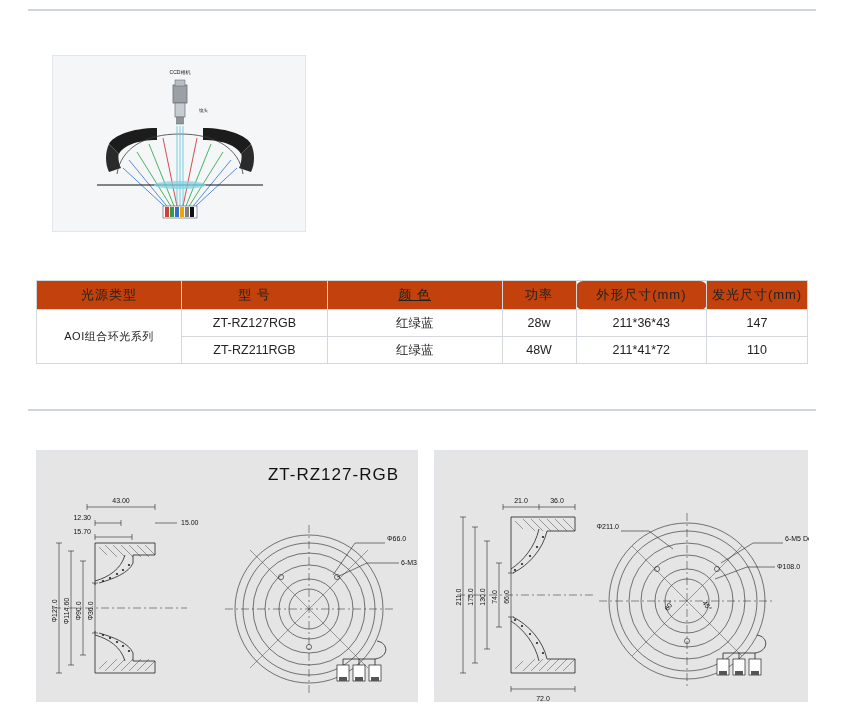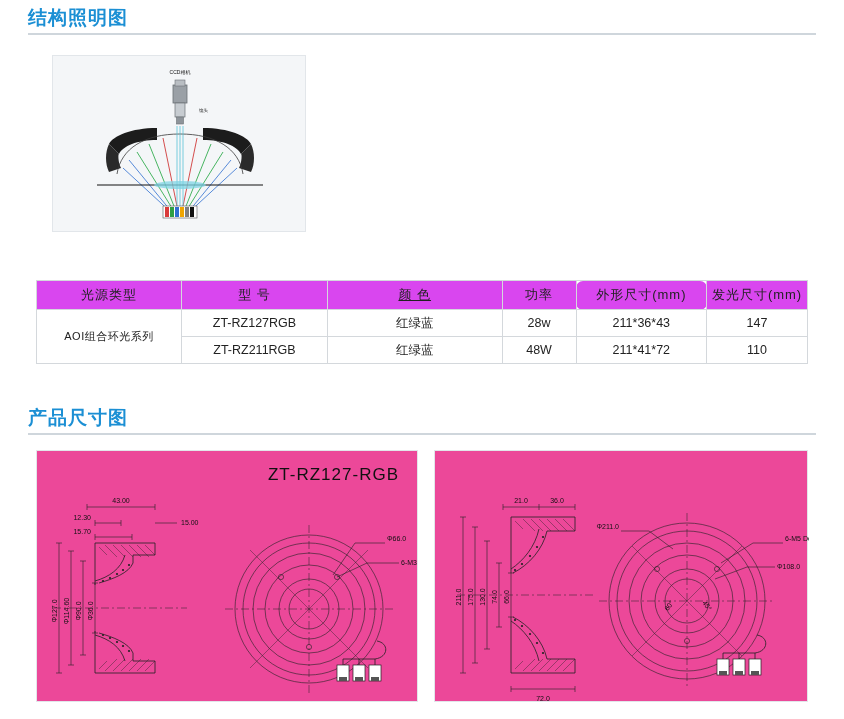--- a/index.html
+++ b/index.html
@@ -63,21 +63,21 @@
   .spec-table th, .spec-table td {
     border: 1px solid #d4d8dc;
     text-align: center;
     vertical-align: middle;
     color: #222;
     font-weight: normal;
     height: 26px;
     padding: 0 2px;
   }
   .spec-table thead th {
-    background: #d946ef;
+    background: #c2410c;
     height: 28px;
     font-size: 13px;
     letter-spacing: 1px;
   }
   .spec-table td.series {
     font-size: 11px;
     letter-spacing: 0.5px;
     border-radius: 14px;
   }
   .col-type   { width: 148px; }
@@ -85,21 +85,21 @@
   .col-color  { width: 180px; text-decoration: underline; }
   .col-power  { width: 72px; }
   .col-size   { width: 130px; border-radius: 7px; }
   .col-emit   { width: 100px; }
 
   
   .draw-panel {
     position: absolute;
     top: 450px;
     height: 252px;
-    background: #ec4899;
+    background: #e5e5e5;
     border: 1px solid #e2e6ea;
     box-sizing: border-box;
   }
   #panel-left  { left: 36px;  width: 382px; }
   #panel-right { left: 434px; width: 374px; }
 
   .draw-title {
     position: absolute;
     top: 14px;
     right: 18px;
@@ -112,21 +112,20 @@
   .svg-wrap { position: absolute; left: 0; top: 0; width: 100%; height: 100%; }
 
   svg { display: block; }
 
   text { font-family: "Liberation Sans", sans-serif; }
 </style>
 </head>
 <body>
 
 <div class="section-head" id="head-structure">
-  <div class="title">结构照明图</div>
   <div class="rule"></div>
 </div>
 
 <div class="struct-box">
   <div class="svg-wrap">
     <svg width="254" height="177" viewBox="0 0 254 177">
 
       <rect x="120" y="29" width="14" height="18" fill="#9aa0a6" stroke="#6b7075" stroke-width="0.8"></rect>
       <rect x="122" y="24" width="10" height="6" fill="#b9bec3" stroke="#6b7075" stroke-width="0.6"></rect>
 
@@ -201,21 +200,20 @@
       <td>ZT-RZ211RGB</td>
       <td>红绿蓝</td>
       <td>48W</td>
       <td>211*41*72</td>
       <td>110</td>
     </tr>
   </tbody>
 </table>
 
 <div class="section-head" id="head-dimension">
-  <div class="title">产品尺寸图</div>
   <div class="rule"></div>
 </div>
 
 <div class="draw-panel" id="panel-left">
   <div class="draw-title">ZT-RZ127-RGB</div>
   <div class="svg-wrap">
     <svg width="382" height="252" viewBox="0 0 382 252">
       <g stroke="#222" fill="none" stroke-width="0.6">
 
         <line x1="50" y1="56" x2="118" y2="56"></line>

